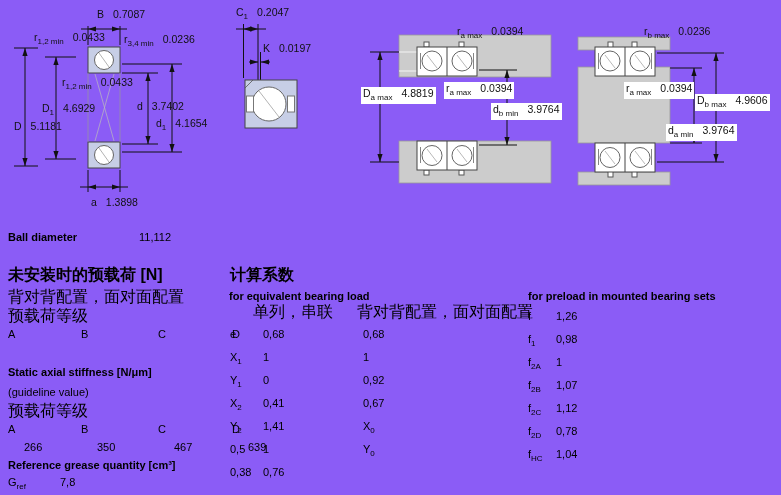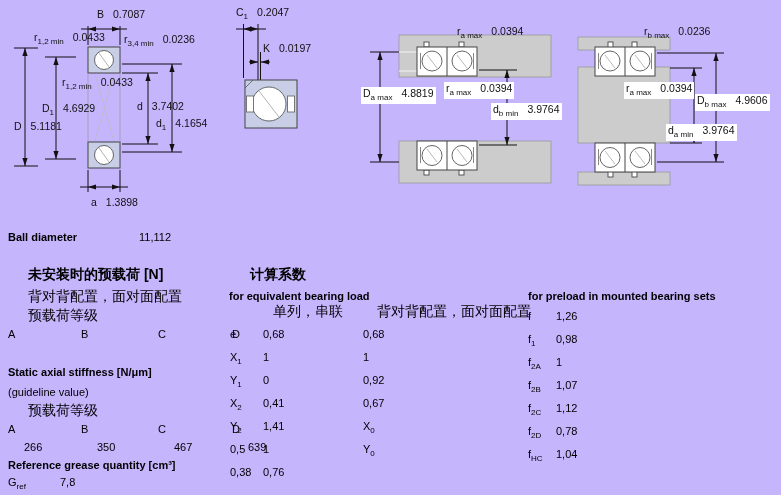--- a/index.html
+++ b/index.html
@@ -1,24 +1,24 @@
 <!DOCTYPE html>
 <html><head>
 <meta charset="utf-8">
 <style>
   html,body{margin:0;padding:0;background:#fff;}
-  .page{position:relative;width:781px;height:495px;background:#c4b5fd;overflow:hidden;
+  .page{position:relative;width:781px;height:495px;background:#8b5cf6;overflow:hidden;
         font-family:"Liberation Sans","DejaVu Sans",sans-serif;color:#000;}
   svg.art{position:absolute;left:0;top:0;}
   .dim{position:absolute;font-size:10.5px;white-space:nowrap;line-height:12px;color:#111;}
   .dim sub{font-size:8px;vertical-align:-3px;letter-spacing:0;}
   .dim .val{margin-left:9px;}
   .dim.bg{background:#fff;padding:0 2px;}
   .txt{position:absolute;font-size:11px;line-height:13px;white-space:nowrap;gap:24px;}
-  .cjk{font-size:14px;margin-left:20px;}
+  .cjk{font-size:16px;}
   .b{font-weight:bold;}
   .pair{display:flex;}
   .pair .lab{width:107px;font-weight:bold;}
   .grid4{display:grid;grid-template-columns:49px 53px 50px auto;}
   .ctab{display:grid;grid-template-columns:33px 100px auto;line-height:19px;font-size:11px;}
   .ftab{display:grid;grid-template-columns:28px auto;line-height:18px;font-size:11px;}
   .sym sub,.gsub{font-size:8px;vertical-align:-3px;}
 </style>
 </head>
 <body>

